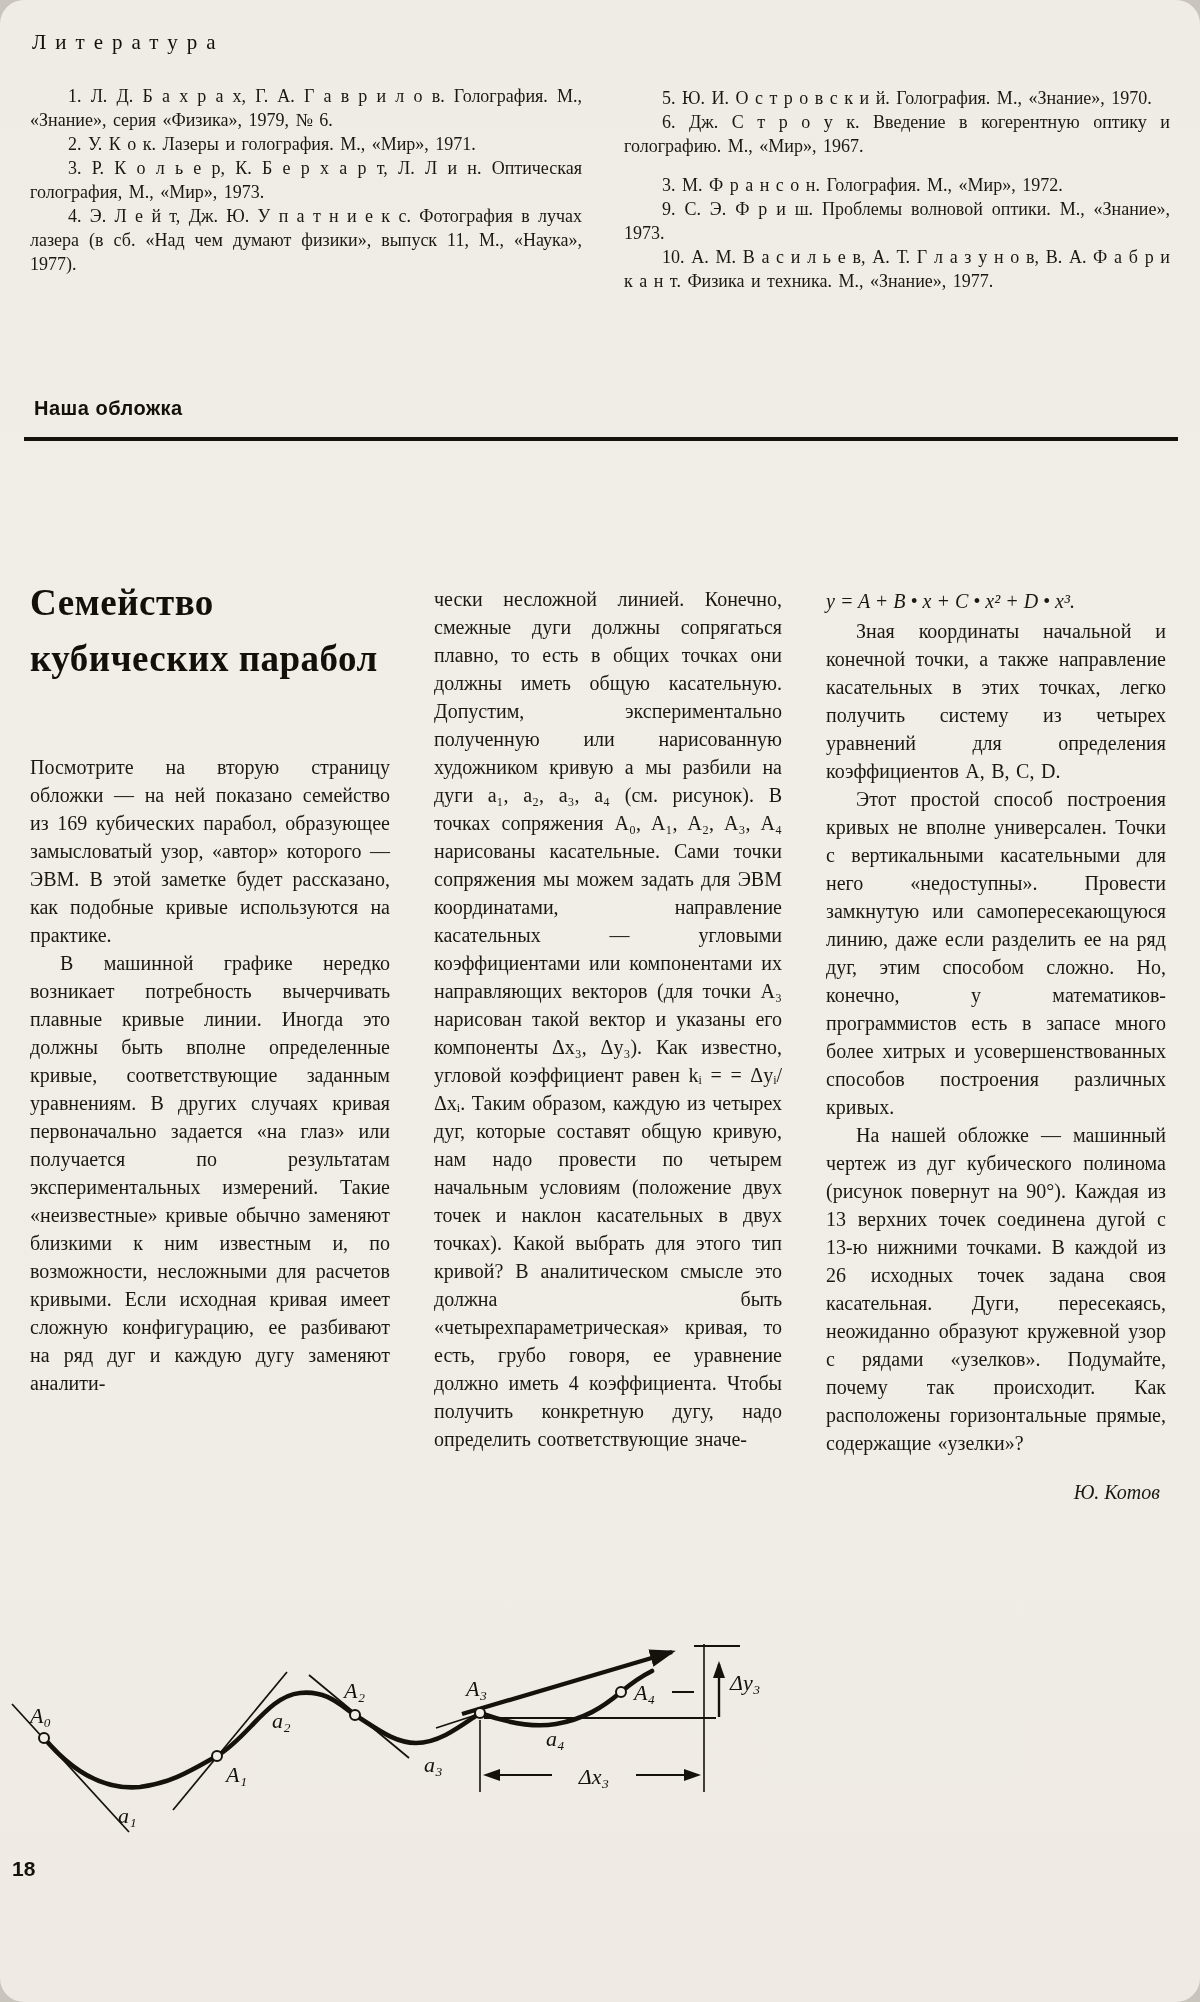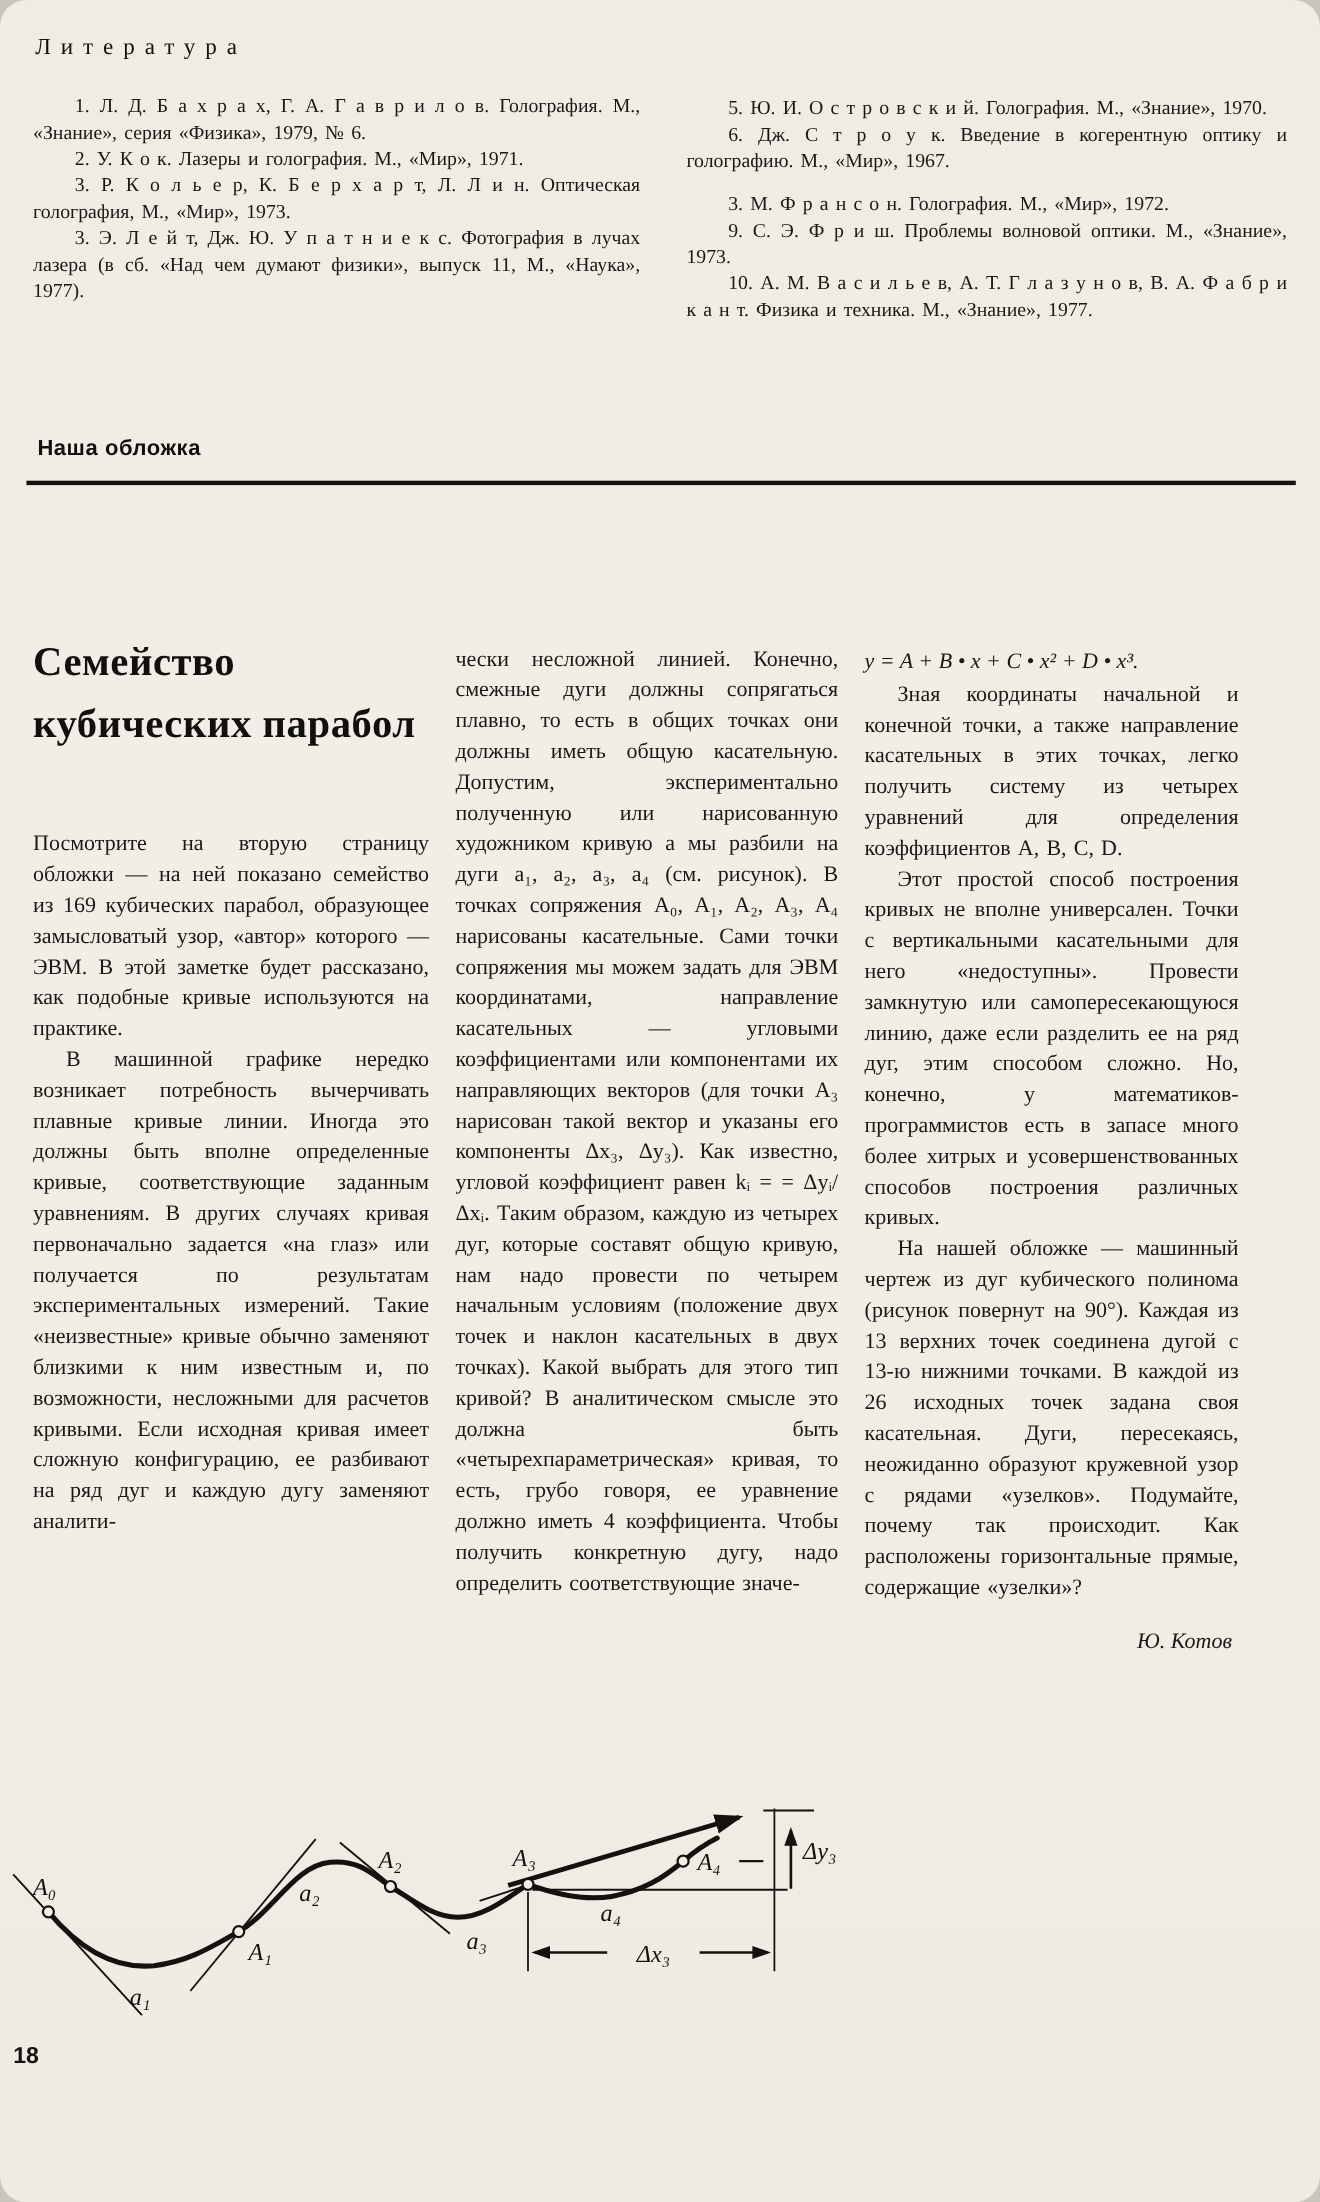--- a/index.html
+++ b/index.html
@@ -30,21 +30,21 @@
   .cover-label {
     margin:0 0 0 4px; font-family:"Liberation Sans", sans-serif;
     font-size:20px; font-weight:bold; letter-spacing:0.5px; color:#13100b;
   }
   .rule { height:4px; background:#16130e; margin:17px 0 0 -6px; border:none; }
   
   .article {
     position:relative; margin-top:134px; padding:0 34px 0 30px; height:1357px;
     box-sizing:border-box;
   }
-  .cols { display:grid; grid-template-columns:360px 348px 340px; column-gap:24px; }
+  .cols { display:grid; grid-template-columns:360px 348px 340px; column-gap:44px; }
   .atitle {
     font-size:37px; line-height:56px; font-weight:bold; margin:0 0 66px 0;
     color:#12100b; letter-spacing:0.5px;
   }
   .col2, .col3 { padding-top:10px; }
   .para {
     margin:0; font-size:20px; line-height:28px; text-align:justify;
     word-spacing:1.5px;
   }
   .para.ind { text-indent:30px; }
@@ -65,21 +65,21 @@
 
 <div class="page">
 
   <section class="bib">
     <h2 class="bib-title">Литература</h2>
     <div class="bib-cols">
       <div class="bib-col-left">
         <p class="bib-item">1. Л. Д. Б а х р а х,  Г. А. Г а в р и л о в. Голография. М., «Знание», серия «Физика», 1979, № 6.</p>
         <p class="bib-item">2. У. К о к. Лазеры и голография. М., «Мир», 1971.</p>
         <p class="bib-item">3. Р. К о л ь е р,  К. Б е р х а р т,  Л. Л и н. Оптическая голография, М., «Мир», 1973.</p>
-        <p class="bib-item">3. Э. Л е й т,  Дж. Ю. У п а т н и е к с. Фотография в лучах лазера (в сб. «Над чем думают физики», выпуск 11, М., «Наука», 1977).</p>
+        <p class="bib-item">4. Э. Л е й т,  Дж. Ю. У п а т н и е к с. Фотография в лучах лазера (в сб. «Над чем думают физики», выпуск 11, М., «Наука», 1977).</p>
       </div>
       <div class="bib-col-right">
         <p class="bib-item">5. Ю. И. О с т р о в с к и й. Голография. М., «Знание», 1970.</p>
         <p class="bib-item">6. Дж. С т р о у к. Введение в когерентную оптику и голографию. М., «Мир», 1967.</p>
         <p class="bib-item gap-top">3. М. Ф р а н с о н. Голография. М., «Мир», 1972.</p>
         <p class="bib-item">9. С. Э. Ф р и ш. Проблемы волновой оптики. М., «Знание», 1973.</p>
         <p class="bib-item">10. А. М. В а с и л ь е в,  А. Т. Г л а з у н о в,  В. А. Ф а б р и к а н т. Физика и техника. М., «Знание», 1977.</p>
       </div>
     </div>
   </section>

